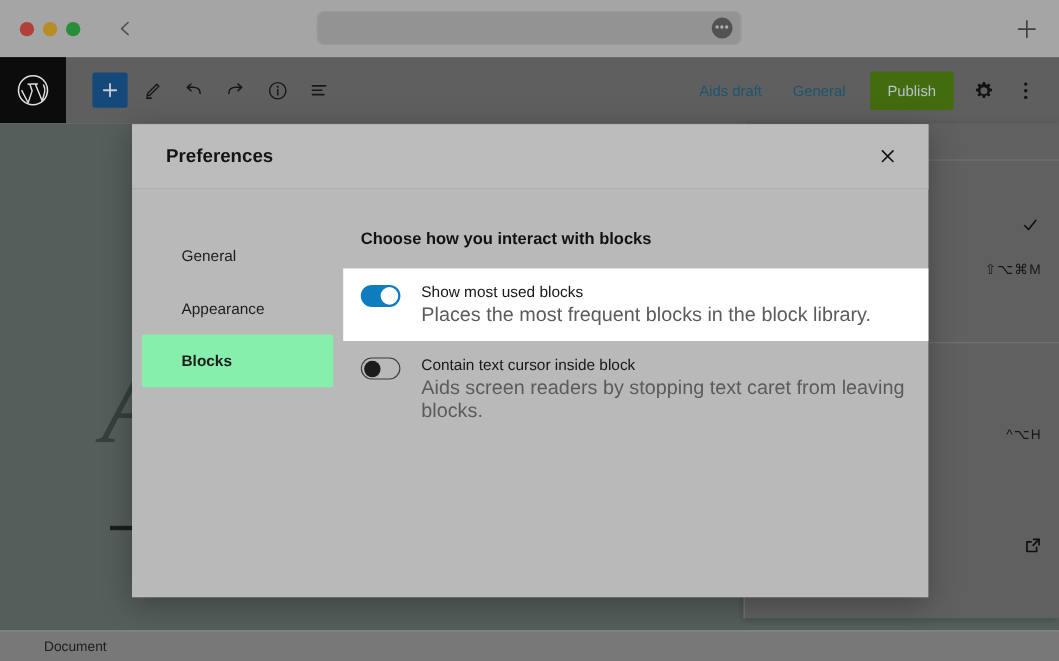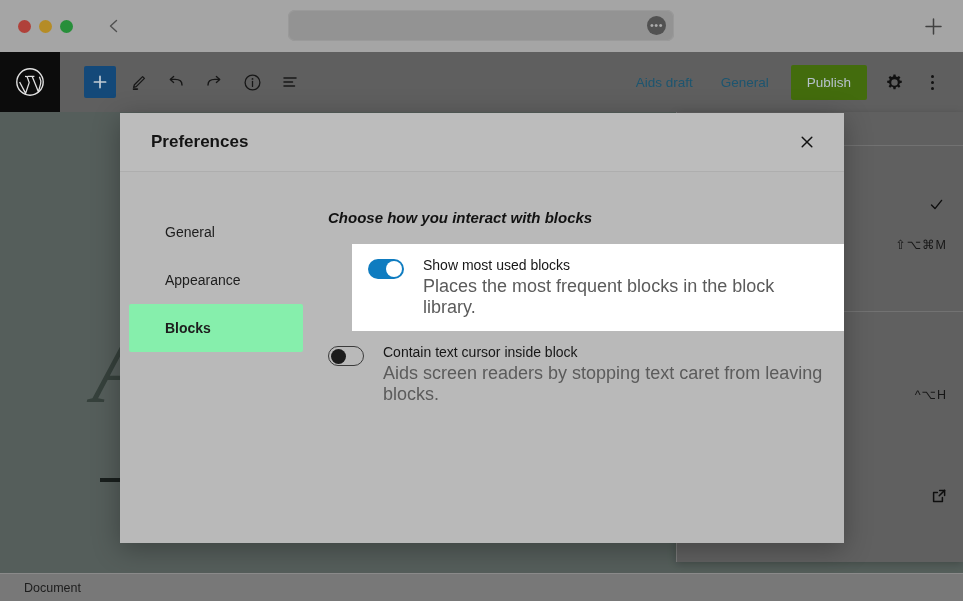--- a/index.html
+++ b/index.html
@@ -94,21 +94,21 @@
   .canvas-rule {
     position: absolute; left: 100px; top: 366px;
     width: 40px; height: 4px; background: #1d2422;
   }
   .status-bar {
     position: absolute; left: 0; bottom: 0; width: 963px; height: 28px;
     background: #787878;
     display: flex; align-items: center;
     border-top: 1px solid #8a8a8a;
   }
-  .status-text { margin-left: 24px; font-size: 12.5px; color: #1d1d1d; }
+  .status-text { margin-left: 40px; font-size: 12.5px; color: #1d1d1d; }
 
   
   .more-menu {
     position: absolute; left: 676px; top: 112px; width: 287px; height: 450px;
     background: #6e6e6e;
     border-left: 1px solid #8b8b8b;
     box-shadow: 0 2px 8px rgba(0,0,0,.22);
   }
   .menu-group { border-bottom: 1px solid #828282; }
   .menu-item {
@@ -154,27 +154,27 @@
   .nav-item {
     height: 48px; margin: 0 9px; padding-left: 36px;
     display: flex; align-items: center;
     font-size: 14px; color: #1d1d1d;
     border-radius: 2px;
   }
   .nav-item.active { background: #86efac; font-weight: bold; }
   .modal-main { flex: 1; padding: 37px 0 0 0; }
   .section-title {
     font-size: 15px; font-weight: bold; color: #121212;
-    margin-left: 16px; margin-bottom: 18px; font-style: italic;
+    margin-left: 16px; margin-bottom: 18px;
   }
   .pref-row {
     display: flex; align-items: flex-start;
     padding: 13px 20px 13px 16px;
   }
-  .pref-row.highlight { background: #ffffff; margin-left: 40px; }
+  .pref-row.highlight { background: #ffffff; }
   .toggle {
     flex: 0 0 auto; width: 36px; height: 20px; border-radius: 10px;
     position: relative; margin-top: 2px; margin-right: 19px;
   }
   .toggle.on { background: #0f7cc0; }
   .toggle.on .knob {
     position: absolute; right: 2px; top: 2px;
     width: 16px; height: 16px; border-radius: 50%; background: #ffffff;
   }
   .toggle.off { background: transparent; border: 1.5px solid #3b3b3b; }

